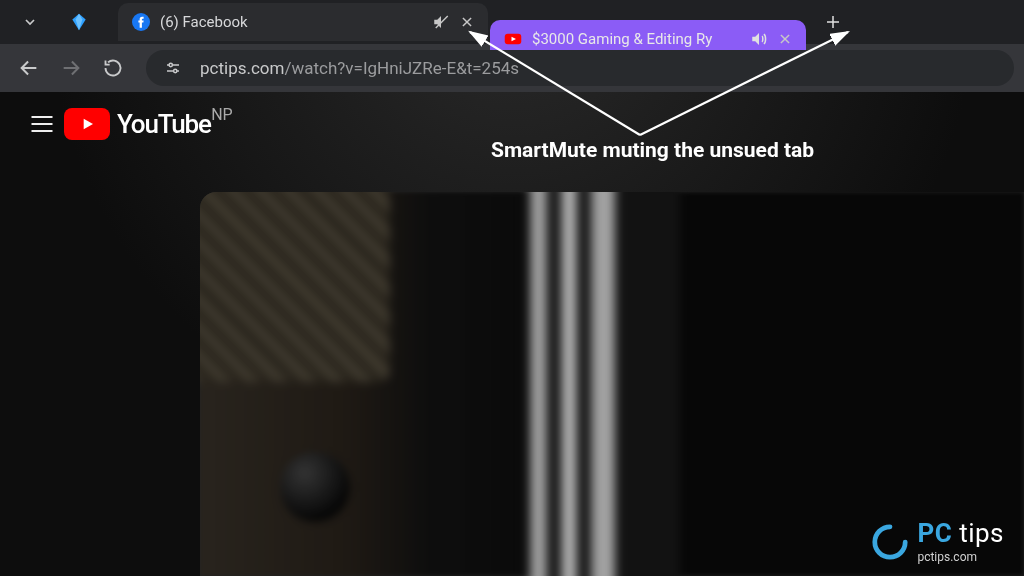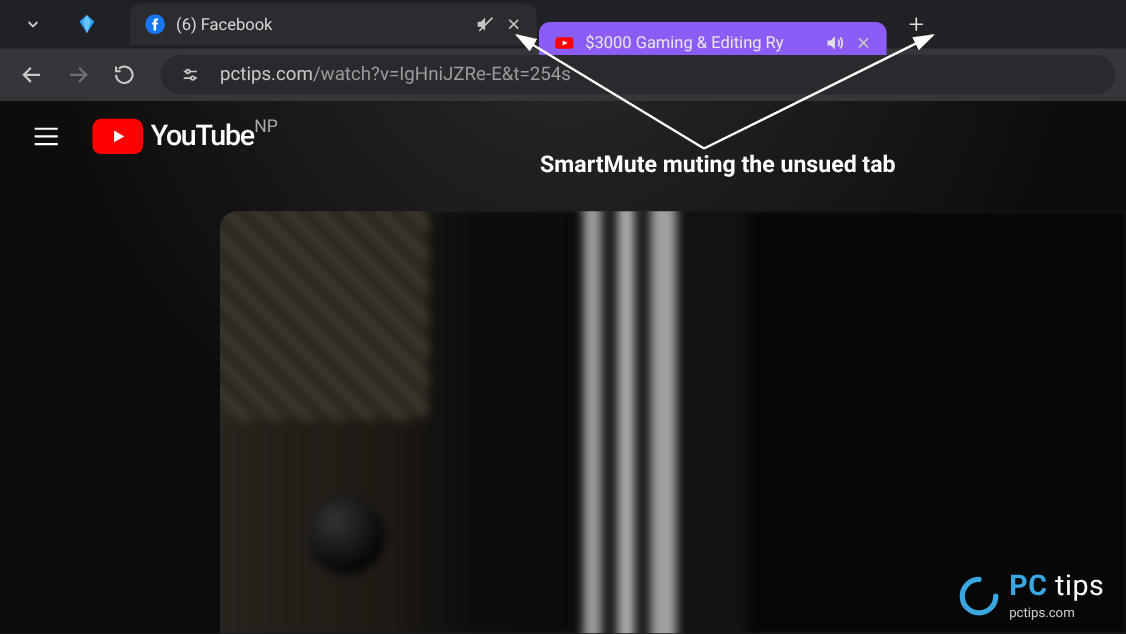--- a/index.html
+++ b/index.html
@@ -105,21 +105,20 @@
   .content {
     position: absolute;
     top: 92px; left:0; right:0; bottom:0;
     background: radial-gradient(circle at 50% -20%, #2a2a2a 0%, #0d0d0d 60%);
   }
   .yt-header {
     height: 64px;
     display:flex;
     align-items:center;
     padding: 12px 20px;
-    gap: 20px;
   }
   .hamburger {
     width: 44px; height:44px;
     display:flex; align-items:center; justify-content:center;
     color:#fff; cursor:pointer;
   }
   .yt-logo { display:flex; align-items:center; gap:4px; position:relative;}
   .yt-logo-mark {
     width: 46px; height: 32px;
     background: #ff0000;

